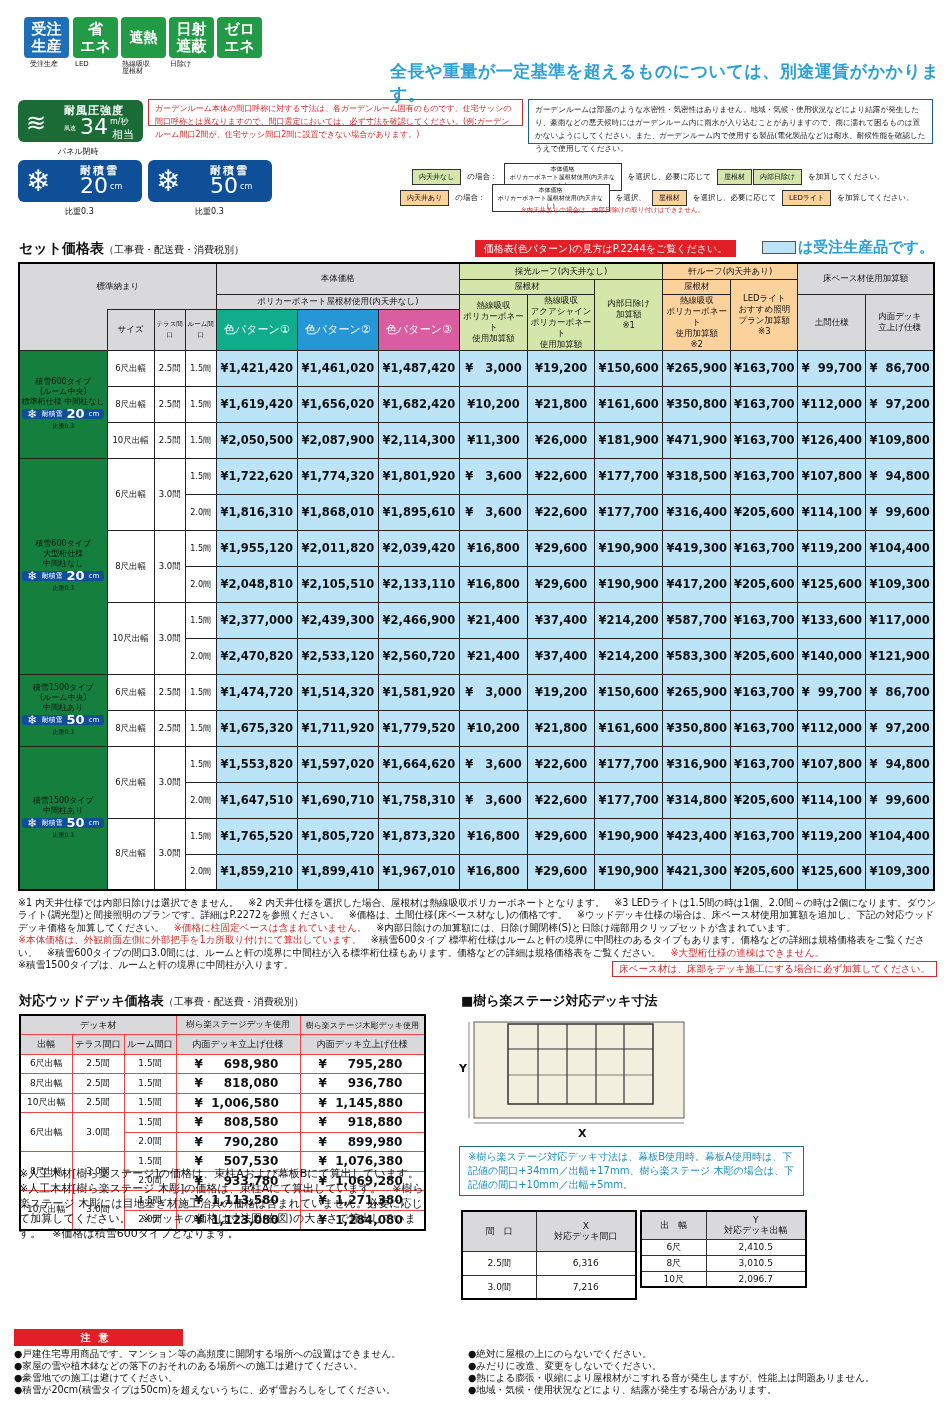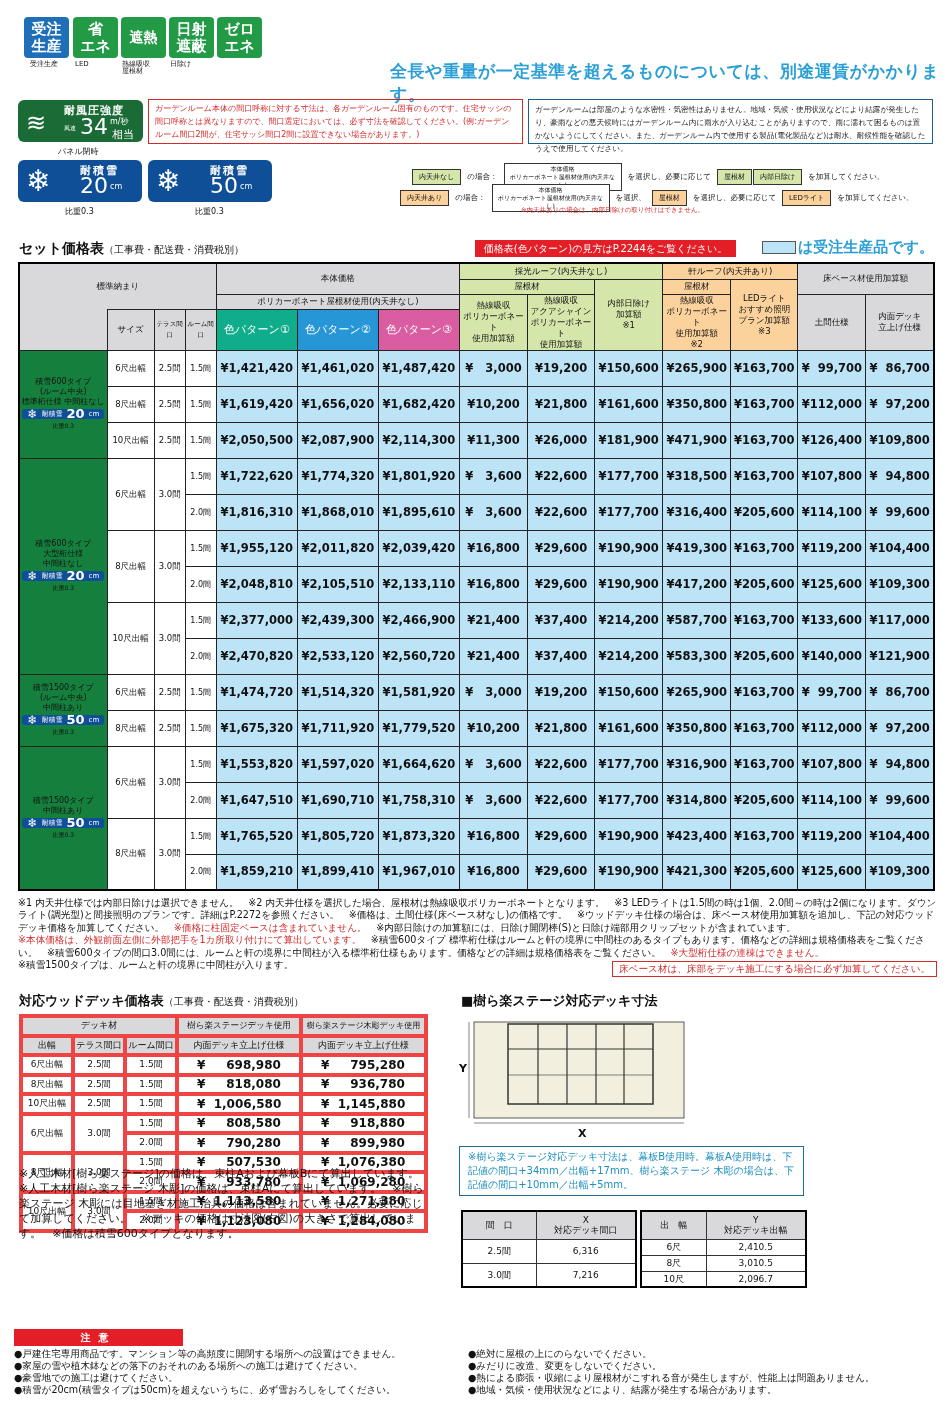--- a/index.html
+++ b/index.html
@@ -9,21 +9,21 @@
 .badge.blue{background:#1e6fb8}.badge.green{background:#239a46}
 .blab{position:absolute;top:61px;font-size:7px;line-height:7px;white-space:pre-line}
 .headline{position:absolute;left:390px;top:60px;font-size:17px;font-weight:bold;color:#2a9fd6;letter-spacing:0.5px}
 .wind{position:absolute;left:18px;top:100px;width:125px;height:42px;background:#1a6b35;border-radius:6px;color:#fff}
 .snow{position:absolute;top:160px;width:124px;height:42px;background:#0f4f97;border-radius:6px;color:#fff}
 .snow .flake,.wind .flake{position:absolute;left:8px;top:5px;font-size:30px;line-height:32px}
 .snow .t1{position:absolute;left:62px;top:3px;font-size:11px;font-weight:bold;letter-spacing:2px}
 .snow .t2{position:absolute;left:62px;top:14px;font-size:22px;line-height:24px}
 .snow .t2 small{font-size:8px;line-height:8px;display:inline-block;vertical-align:middle;margin-left:2px}
 .cap{position:absolute;font-size:8px}
-.redbox{position:absolute;left:148px;top:99px;width:375px;height:45px;border:1px solid #d42a2a;color:#d42a2a;font-size:8px;line-height:13px;padding:2px 6px}
+.redbox{position:absolute;left:148px;top:99px;width:375px;height:27px;border:1px solid #d42a2a;color:#d42a2a;font-size:8px;line-height:13px;padding:2px 6px}
 .bluebox{position:absolute;left:528px;top:99px;width:405px;height:45px;border:1px solid #1b5f8c;color:#222;font-size:7.6px;line-height:13px;padding:3px 6px}
 .legend-row{position:absolute;font-size:7.5px;display:flex;align-items:center;gap:6px;white-space:nowrap}
 .chip{border:1px solid #333;padding:2px 6px;font-size:7px}
 .chip.g{background:#d4e6a9}.chip.o{background:#fbd19c}
 .pbox{border:1px solid #333;background:#fff;font-size:6px;line-height:8px;text-align:center;padding:1px 4px;width:118px}
 .sec-title{position:absolute;font-size:14px;font-weight:bold}
 .sec-title span{font-size:10px;font-weight:normal}
 .redlink{position:absolute;left:475px;top:240px;width:261px;height:17px;background:#e41e26;color:#fff;font-size:10px;line-height:17px;text-align:center}
 .order-legend{position:absolute;left:762px;top:238px;display:flex;align-items:center;gap:2px}
 .order-legend .sw{width:34px;height:13px;background:#bde3f7;border:1px solid #555}
@@ -35,21 +35,21 @@
 .h-p1{background:#10ad8c;color:#fff;font-size:11px !important;font-weight:bold}.h-p2{background:#2696d6;color:#fff;font-size:11px !important;font-weight:bold}.h-p3{background:#d95da0;color:#fff;font-size:11px !important;font-weight:bold}
 .price{background:#bde3f7;font-weight:bold !important;font-size:11.5px !important;white-space:nowrap}
 .side{background:#15803d;font-size:8px !important;line-height:10px !important}
 .mini-snow{display:inline-flex;align-items:center;gap:4px;background:#0f4f97;color:#fff;border-radius:3px;padding:1px 5px;margin-top:2px;font-size:7px;line-height:8px}
 .mini-snow b{font-size:13px}
 .mini-snow .fk{font-size:12px}
 .notes{position:absolute;left:18px;top:897px;width:920px;font-size:9.6px;line-height:12.4px}
 .red{color:#d42a2a}
 .rednote{position:absolute;left:612px;top:961px;border:1px solid #d42a2a;color:#d42a2a;font-size:9.6px;padding:0 6px;line-height:14px}
 #deck-table{position:absolute;left:19px;top:1014px;width:405px;border:2px solid #000;table-layout:fixed}
-#deck-table td,#deck-table th{border:4px solid #ef4444;font-weight:normal;text-align:center;font-size:9px;height:19.5px;padding:0}
+#deck-table td,#deck-table th{border:1px solid #ef4444;font-weight:normal;text-align:center;font-size:9px;height:19.5px;padding:0}
 #deck-table .pr{font-size:12px;font-weight:bold;text-align:left;padding-left:18px;white-space:pre}
 .decknote{position:absolute;left:19px;top:1166px;width:415px;font-size:11px;line-height:15px}
 .diagram{position:absolute;left:466px;top:1020px}
 .dimnote{position:absolute;left:459px;top:1146px;width:345px;height:50px;border:1px solid #1b6f8e;color:#1c8fbf;font-size:10px;line-height:14px;padding:3px 8px 0 8px}
 .dim-table{position:absolute;top:1210px;border:2px solid #000;table-layout:fixed}
 .dim-table td,.dim-table th{border:1px solid #333;font-weight:normal;text-align:center;font-size:9px;line-height:10px;padding:0}
 .caution-bar{position:absolute;left:14px;top:1329px;width:169px;height:17px;background:#e41e26;color:#fff;font-weight:bold;text-align:center;font-size:10px;line-height:17px;letter-spacing:8px}
 .caution-list{position:absolute;font-size:9.6px;line-height:12px}
 </style>
 </head>
@@ -565,21 +565,21 @@
 <div class="abs" style="left:459px;top:1062px;font-weight:bold;font-size:11px">Y</div>
 <div class="abs" style="left:578px;top:1127px;font-weight:bold;font-size:11px">X</div>
 <div class="dimnote">※樹ら楽ステージ対応デッキ寸法は、幕板B使用時。幕板A使用時は、下記値の間口+34mm／出幅+17mm、樹ら楽ステージ 木彫の場合は、下記値の間口+10mm／出幅+5mm。</div>
 
 <table class="dim-table" style="left:461px;width:174px">
   <colgroup>
       <col style="width:74px">
       <col style="width:100px">
     </colgroup>
   <tbody>
-      <tr style="height:28px">
+      <tr style="height:40px">
     <th class="h-gray">間　口</th>
     <th class="h-gray"><span>X</span><br><span>対応デッキ間口</span></th>
   </tr>
   <tr style="height:24px">
         <td>2.5間</td>
         <td>6,316</td>
       </tr>
   <tr style="height:24px">
         <td>3.0間</td>
         <td>7,216</td>

